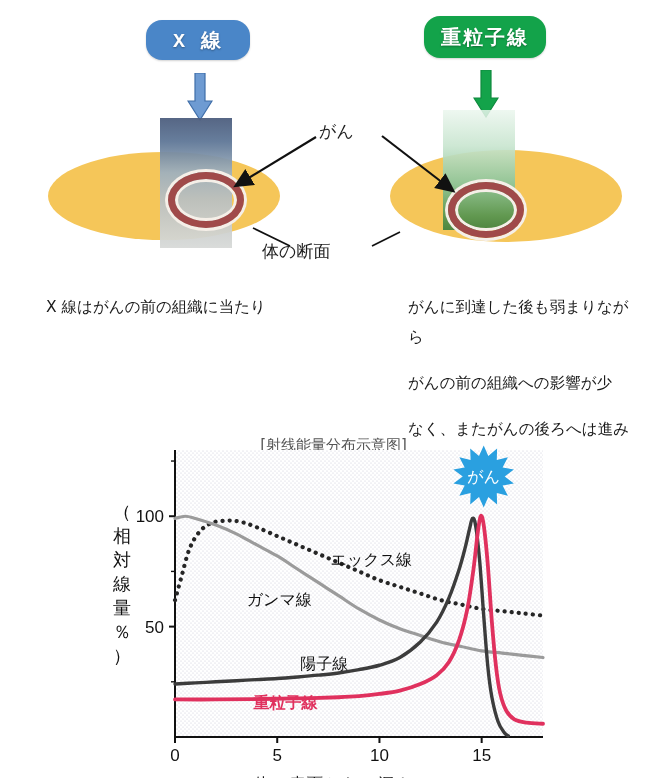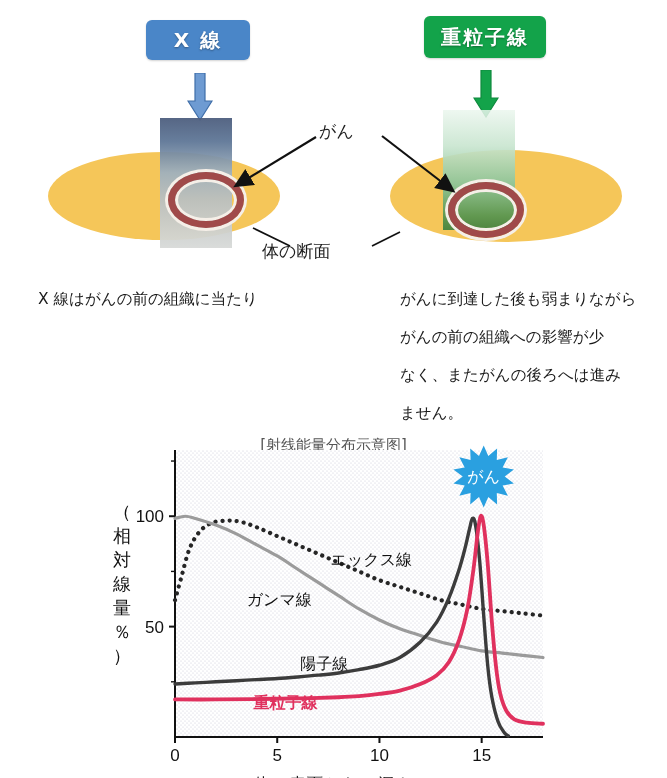--- a/index.html
+++ b/index.html
@@ -10,28 +10,29 @@
     position:relative;overflow:hidden;
     color:#222;
   }
   .page{position:absolute;inset:0;}
 
   
   .diagram{position:absolute;left:0;top:0;width:667px;height:270px;}
 
   .badge{
     position:absolute;
-    border-radius:6px;
+    border-radius:16px;
     display:flex;align-items:center;justify-content:center;
     color:#ffffff;
     font-weight:bold;
     font-size:20px;
     letter-spacing:2px;
     text-shadow:0 1px 2px rgba(0,0,0,.35);
     box-shadow:0 1px 2px rgba(0,0,0,.18);
+    font-family:Liberation Mono, monospace;
   }
   .badge-x{left:146px;top:20px;width:104px;height:40px;background:#4a86c8;}
   .badge-h{left:424px;top:16px;width:122px;height:42px;background:#13a34a;}
 
   .arrow-down{position:absolute;width:26px;height:48px;}
   .arrow-x{left:187px;top:73px;}
   .arrow-h{left:473px;top:70px;}
 
   .ellipse{
     position:absolute;border-radius:50%;
@@ -61,21 +62,21 @@
 
   .anno{position:absolute;font-size:17px;color:#1c1c1c;white-space:nowrap;}
   .anno-gan{left:319px;top:120px;}
   .anno-cut{left:262px;top:240px;}
 
   
   .desc{position:absolute;top:272px;width:667px;height:140px;}
   .desc-col{position:absolute;font-size:15.5px;line-height:30px;color:#1a1a1a;}
   .desc-left{left:30px;top:4px;width:300px;}
   .desc-right{left:392px;top:4px;width:262px;}
-  .desc-col p{margin:8px;}
+  .desc-col p{margin:16px;}
 
   
   .chart-title{
     position:absolute;left:0;top:417px;width:667px;
     text-align:center;font-size:15px;color:#555;margin-top:19px;
   }
   .chart{position:absolute;left:0;top:440px;width:667px;height:338px;}
   .chart svg{display:block;}
 </style>
 </head>

